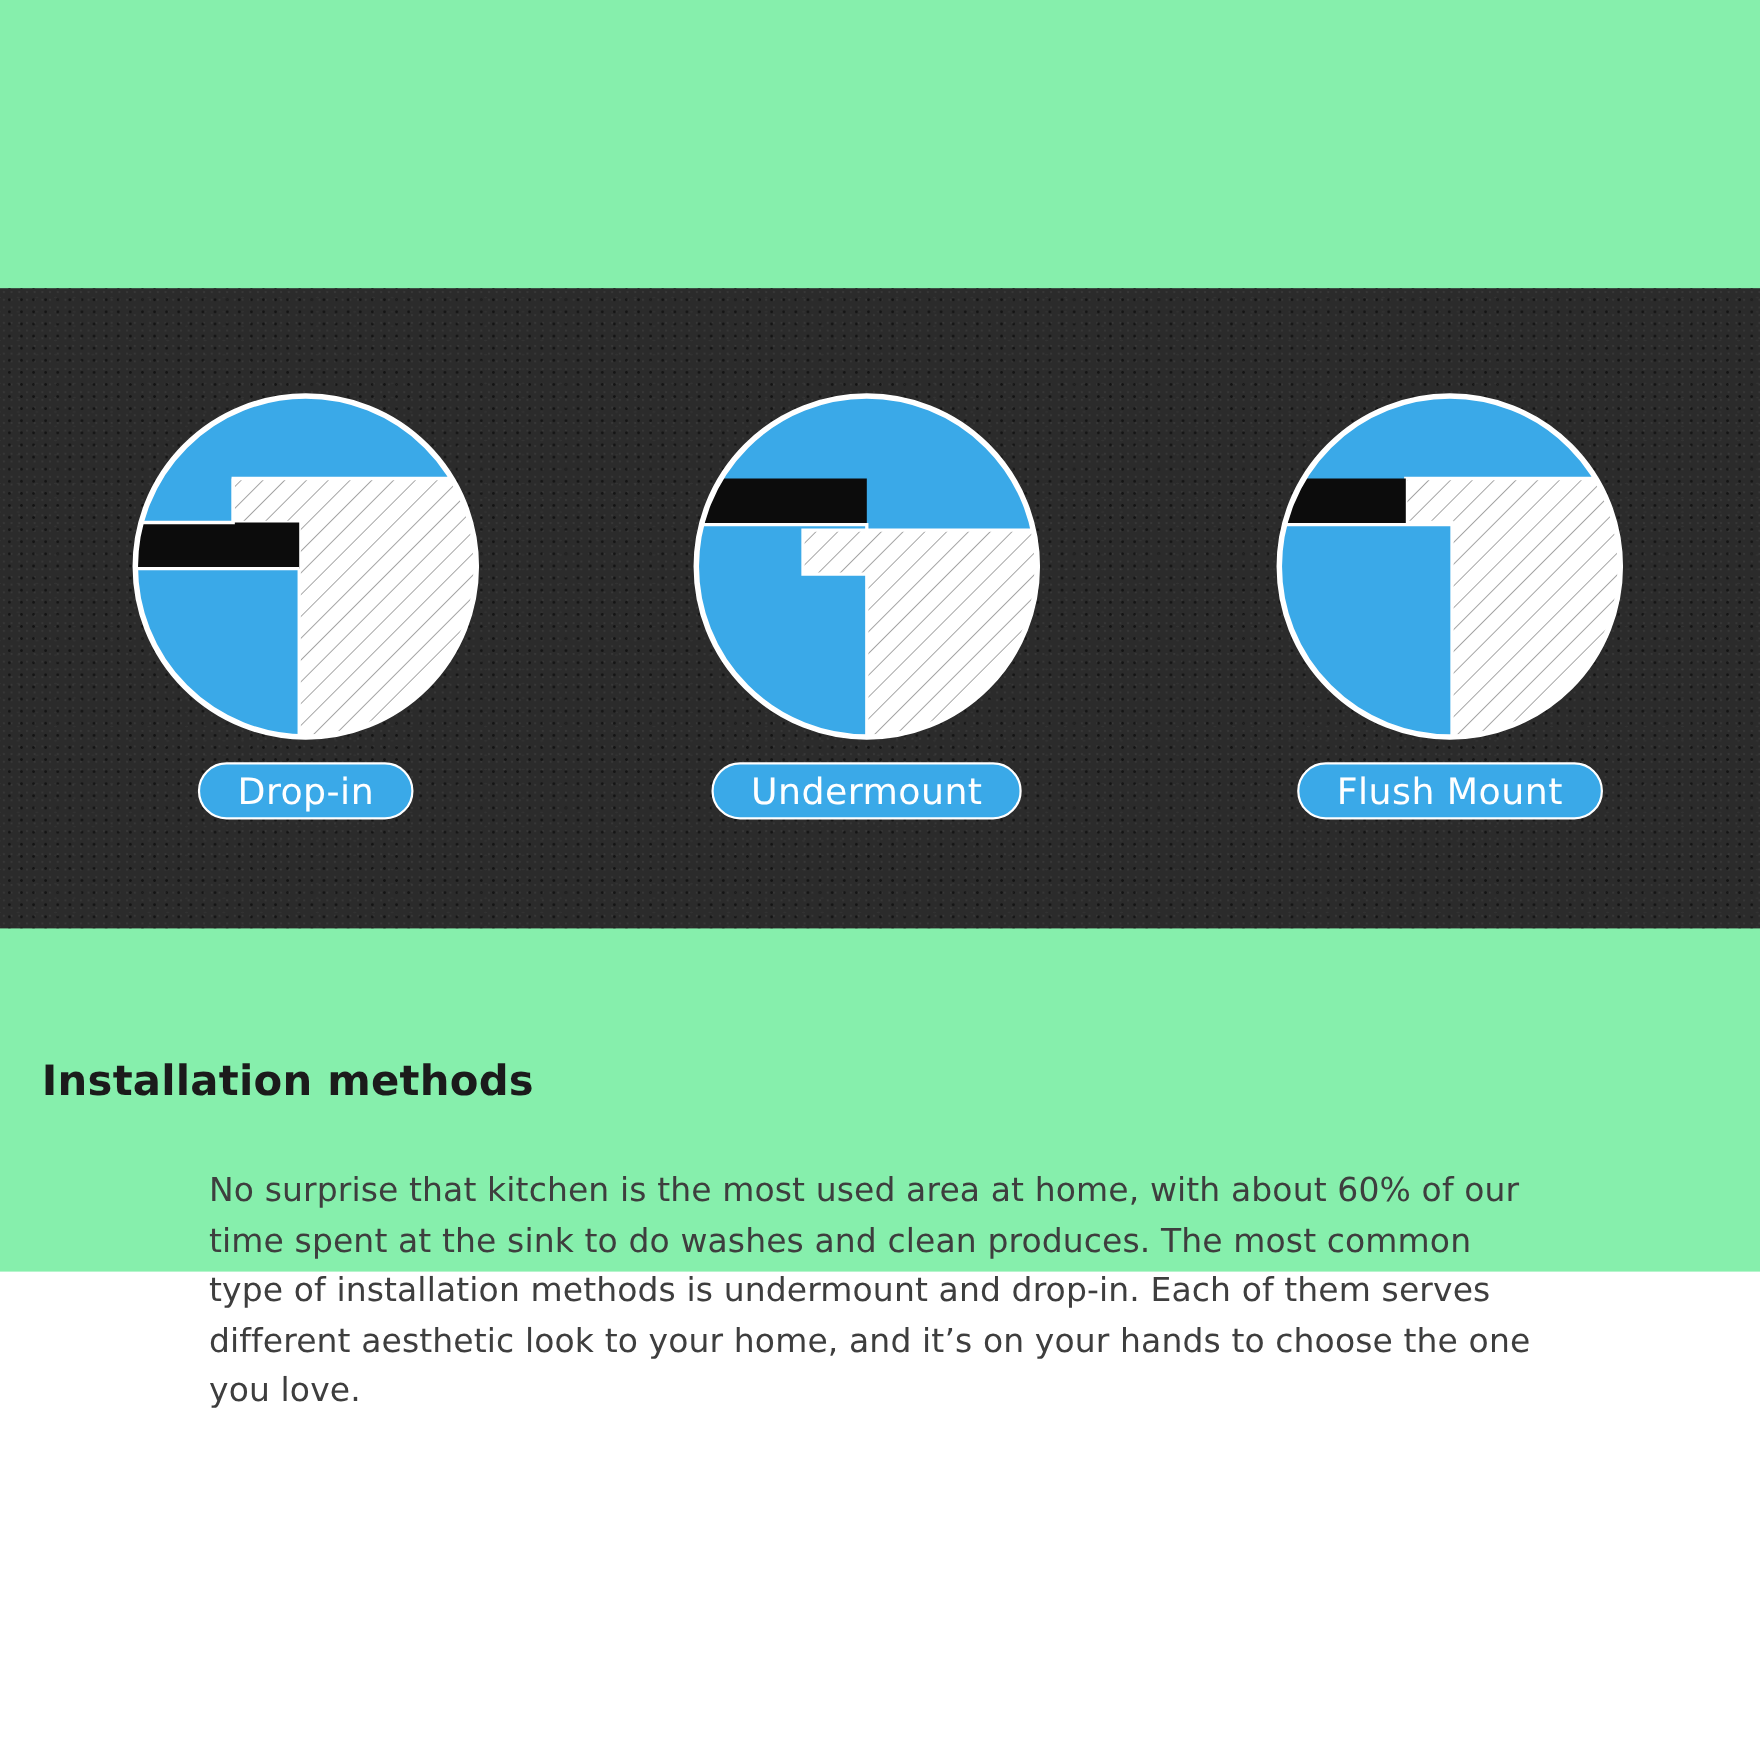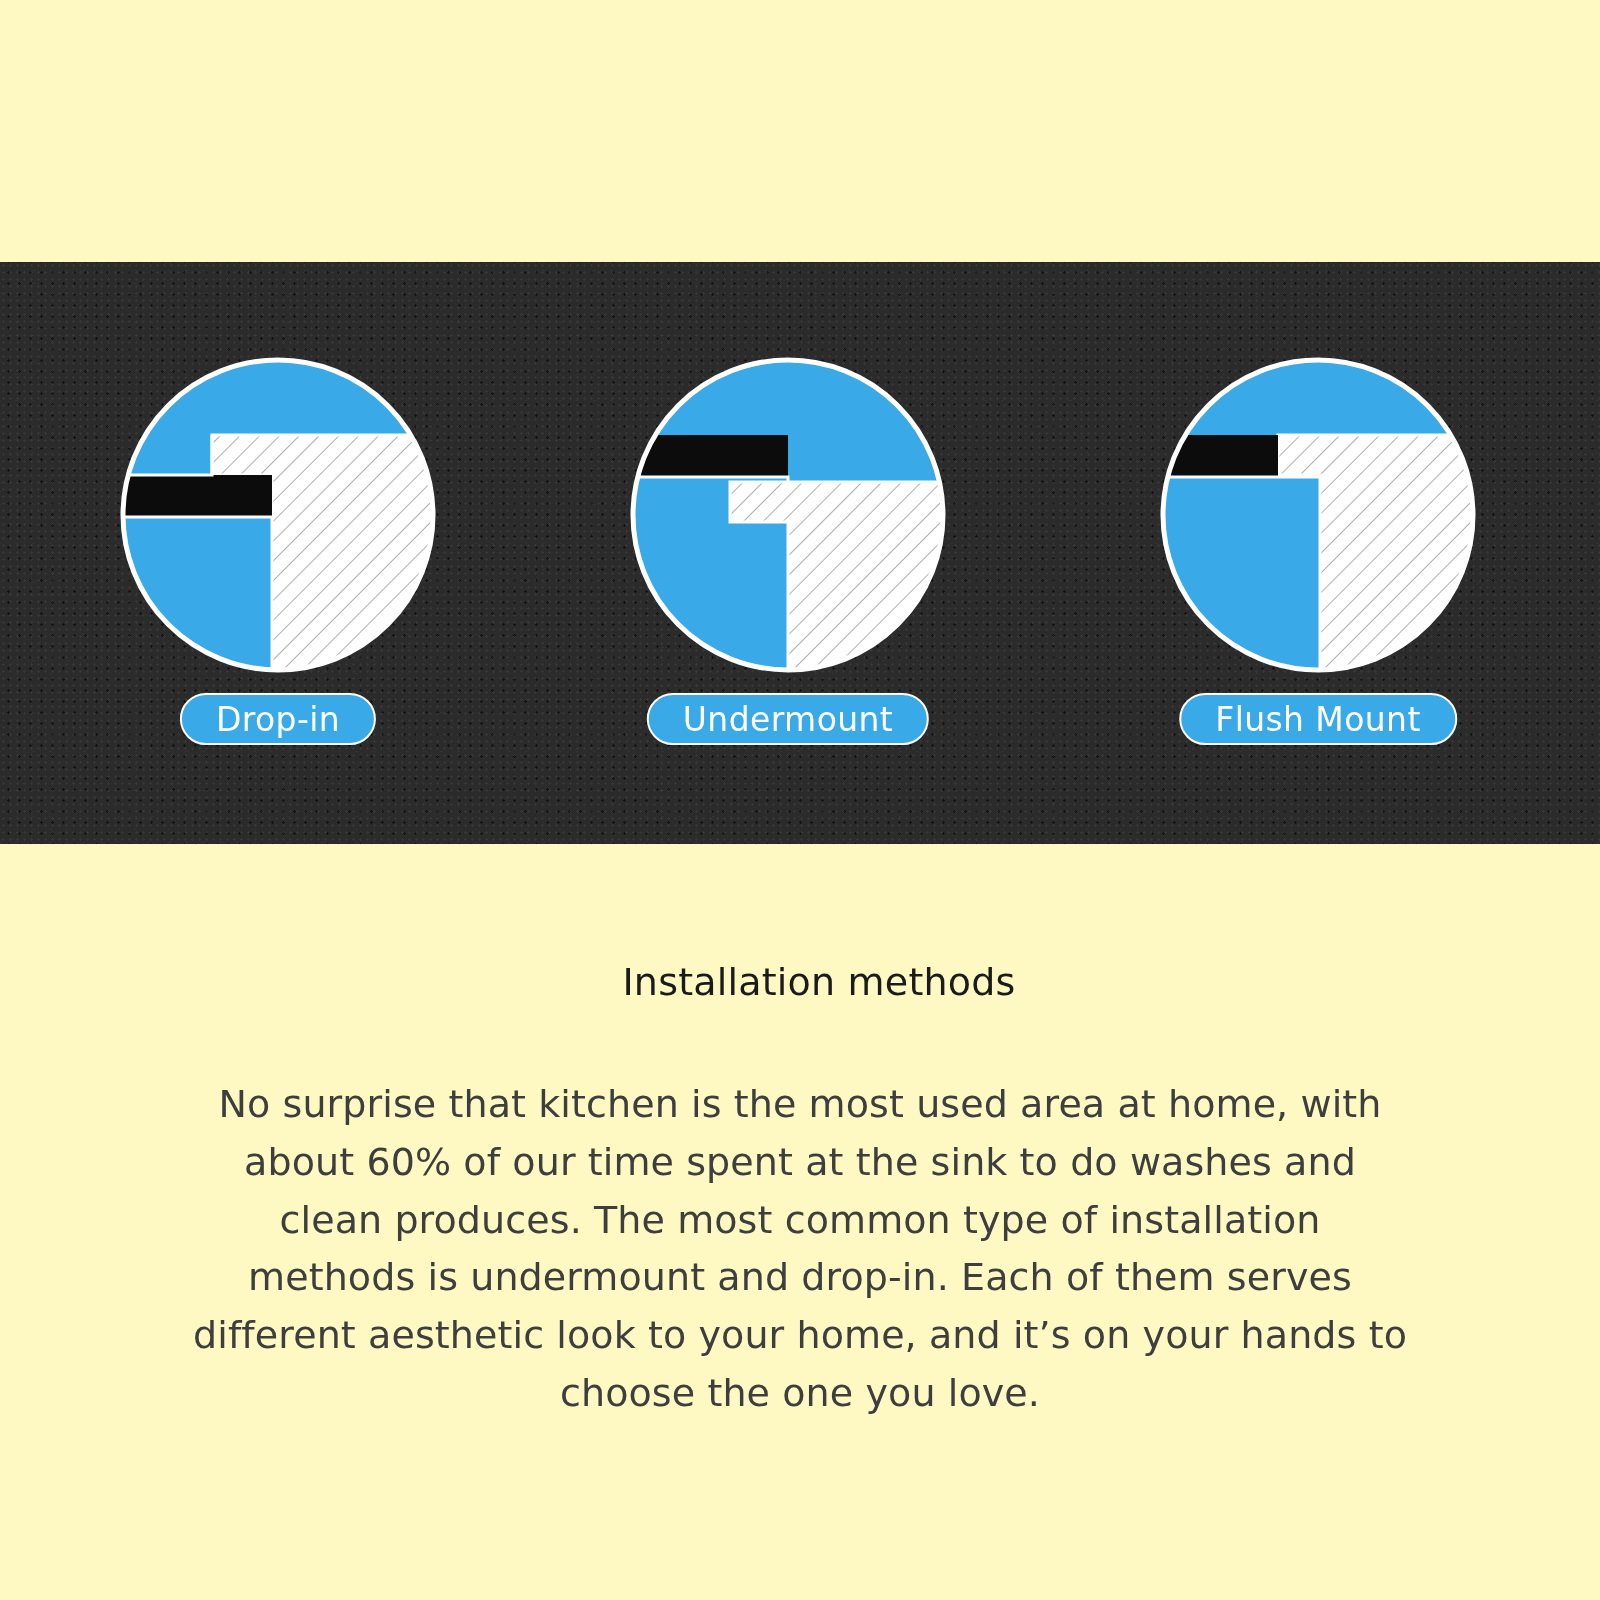--- a/index.html
+++ b/index.html
@@ -10,22 +10,22 @@
   body {
     width: 1600px;
     height: 1600px;
     font-family: "DejaVu Sans", sans-serif;
     overflow: hidden;
   }
 
   .page {
     position: relative;
     width: 1600px;
-    height: 1600px;
-    background: #fef9c3;
+    height: 1156px;
+    background: #86efac;
   }
 
   
   .hero {
     position: absolute;
     left: 0;
     top: 262px;
     width: 1600px;
     height: 582px;
     background-color: #2b2b2b;
@@ -88,39 +88,38 @@
 
   
   .body-wrap {
     position: absolute;
     left: 0;
     top: 960px;
     width: 1600px;
   }
 
   .heading {
-    text-align: center;
     font-size: 38px;
-    font-weight: normal;
+    font-weight: bold;
     color: #1b1b1b;
     font-family: "DejaVu Sans", sans-serif;
     letter-spacing: 0.2px;
     margin-left: 38px;
   }
 
   .paragraph {
-    margin: 72px auto 0 auto;
+    margin: 56px auto 0 auto;
     width: 1440px;
     padding: 0 110px;
     box-sizing: border-box;
-    font-size: 38px;
+    font-size: 30px;
     line-height: 1.52;
     color: #3e3e3e;
     font-family: "DejaVu Sans", sans-serif;
-    text-align: center;
+    text-align: left;
     letter-spacing: 0.1px;
   }
 </style>
 </head>
 <body>
 
 <div class="page">
 
   <div class="hero">
     <div class="cards">

